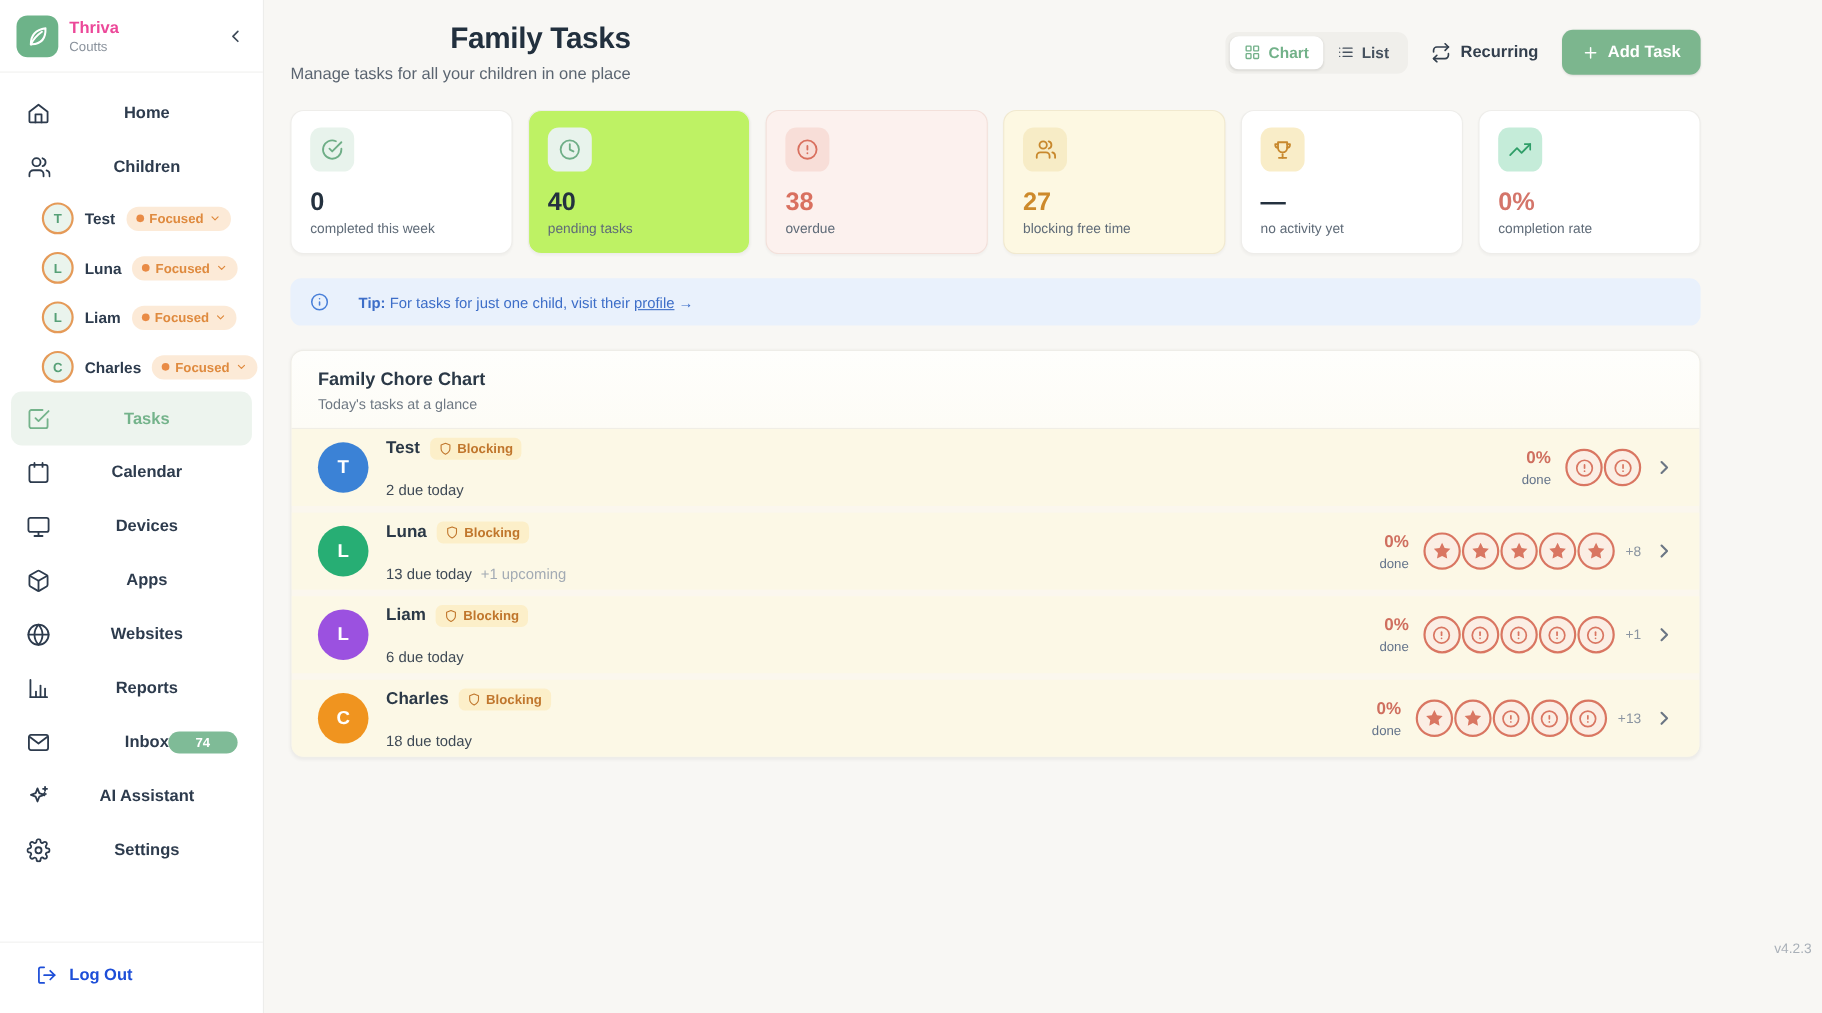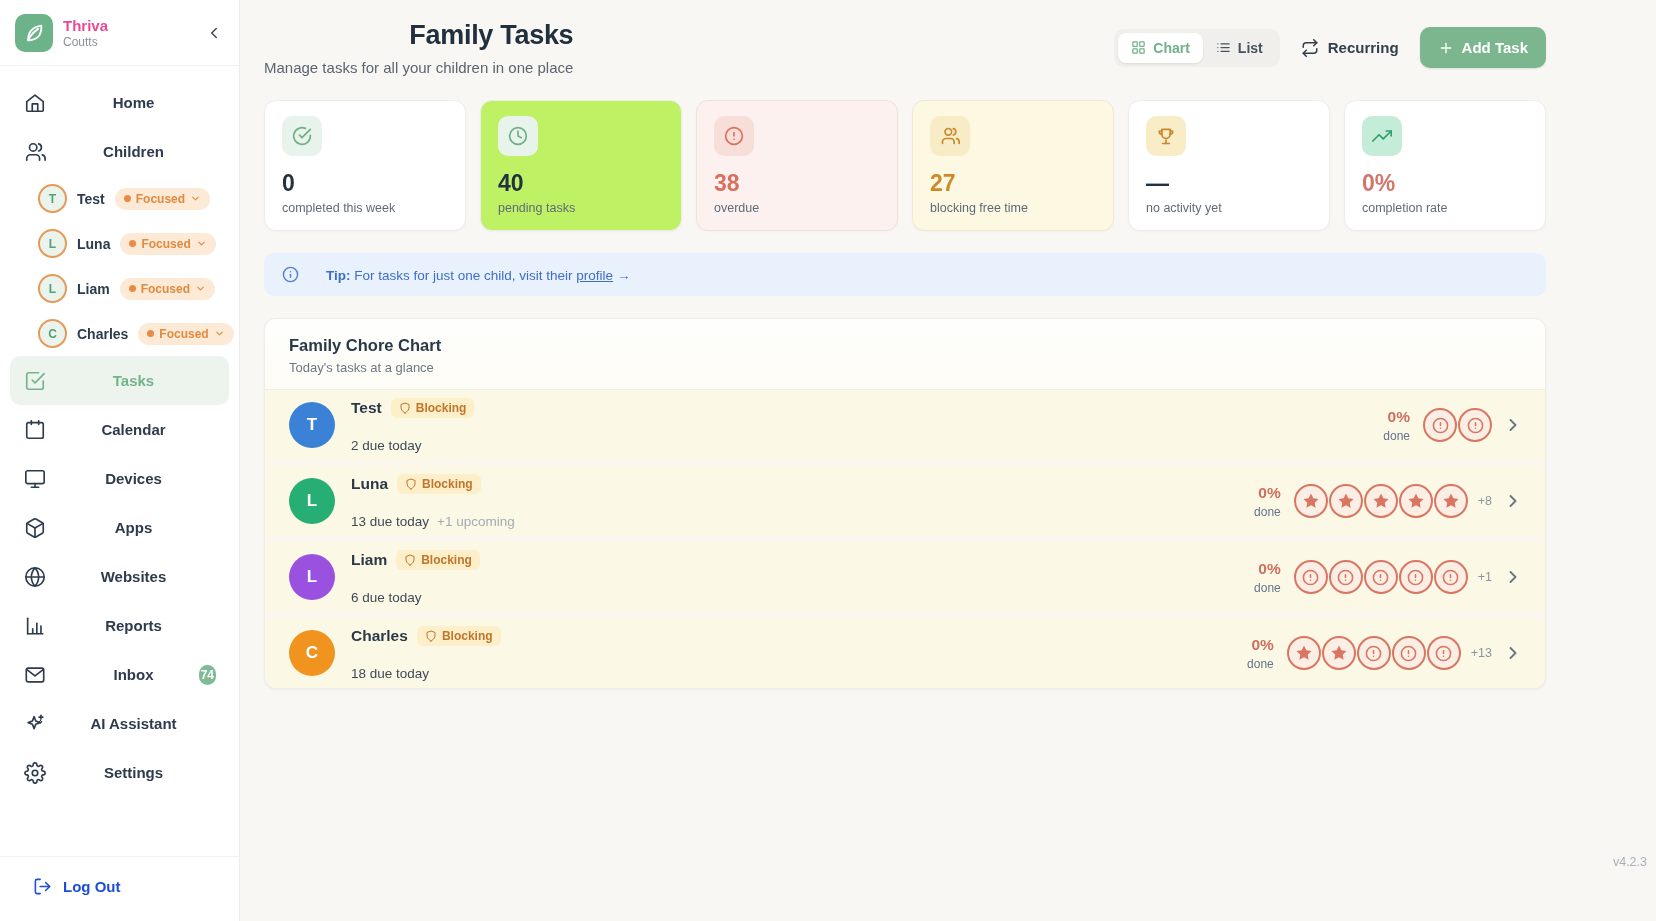--- a/index.html
+++ b/index.html
@@ -24,21 +24,21 @@
   .collapse-btn { background:none; border:none; color:#3c4856; cursor:pointer; padding:4px; display:flex; }
 
   nav { flex:1; padding-top:12px; }
   .nav-item { position:relative; height:49px; display:flex; align-items:center; margin:0 10px;
               border-radius:10px; cursor:pointer; }
   .nav-ic { position:absolute; left:14px; width:22px; height:22px; color:#2d3b4d; display:flex; }
   .nav-label { flex:1; margin-left:28px; text-align:center; font-size:15px; font-weight:600; color:#2d3b4d; }
   .nav-item.active { background:#edf4ee; }
   .nav-item.active .nav-label, .nav-item.active .nav-ic { color:#74b38b; }
   .nav-badge { position:absolute; right:13px; background:#7fbb97; color:#fff; font-size:12px;
-               font-weight:700; padding:3px 2px; border-radius:999px; }
+               font-weight:700; padding:3px 25px; border-radius:999px; }
 
   .child-item { height:45px; display:flex; align-items:center; margin:0 10px; padding-left:28px;
                 gap:10px; cursor:pointer; border-radius:10px; }
   .child-avatar { width:29px; height:29px; border-radius:50%; background:#eaf4ed; border:2px solid #e59a58;
                   color:#56a077; font-size:12px; font-weight:700; display:flex; align-items:center;
                   justify-content:center; flex:none; }
   .child-name { font-size:14px; font-weight:600; color:#2d3b4d; }
   .focused-badge { margin-left:auto; margin-right:22px; display:inline-flex; align-items:center; gap:5px;
                    background:#fcead7; color:#df8a3e; font-size:12px; font-weight:600; border-radius:999px;
                    padding:4px 9px; cursor:pointer; white-space:nowrap; }

